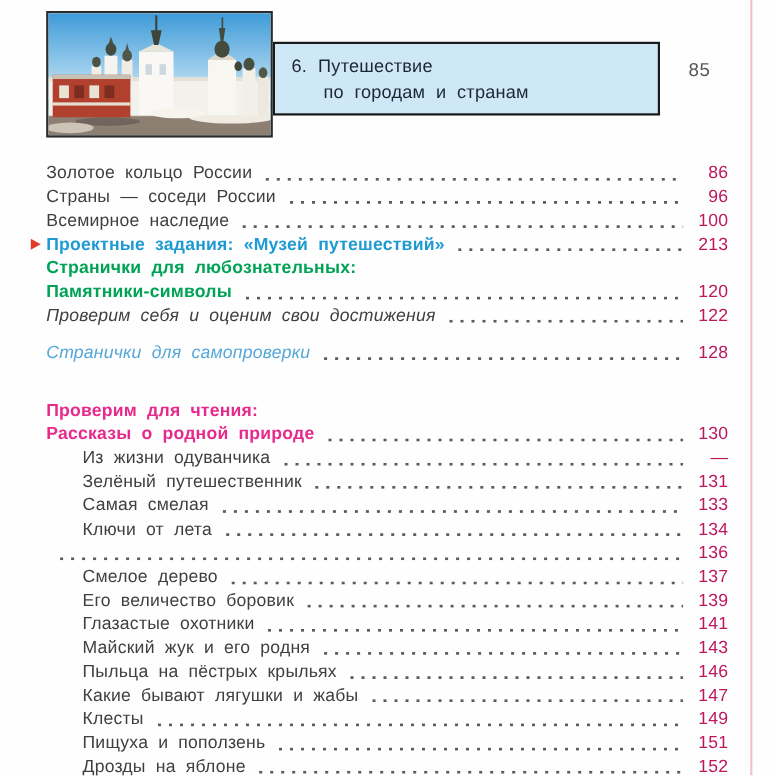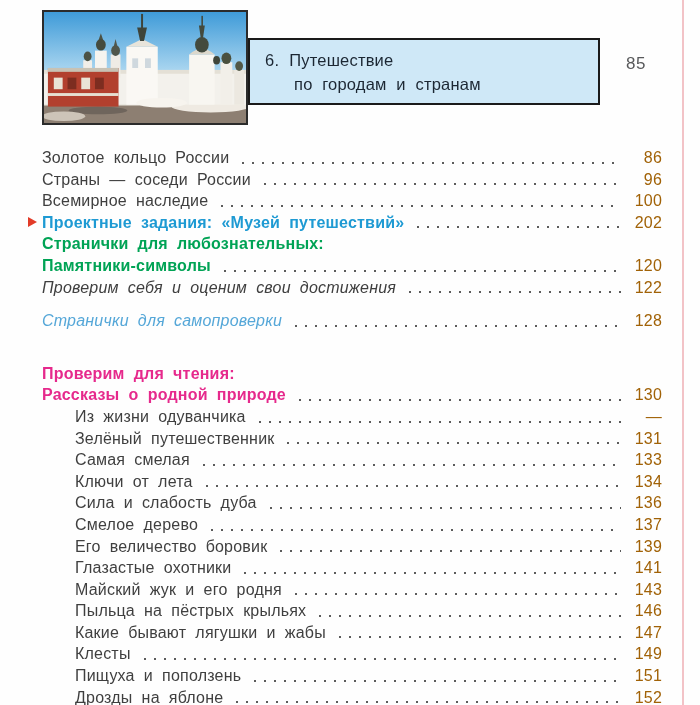--- a/index.html
+++ b/index.html
@@ -57,21 +57,21 @@
   .toc-row.italic     { font-style: italic; }
   .toc-row.cyan-italic{ color: #55a7d8; font-style: italic; }
 
   .leader {
     flex: 1 1 auto; height: 4px; align-self: flex-end;
     margin: 0 7px 4px 9px; min-width: 12px;
     background-image: radial-gradient(circle, #5b5b5b 1.35px, rgba(0,0,0,0) 1.55px);
     background-size: 10px 4px; background-repeat: repeat-x; background-position: left bottom;
   }
   .pg { flex: 0 0 auto; min-width: 34px; text-align: right;
-    color: #a16207; font-weight: normal; font-style: normal; }
+    color: #be185d; font-weight: normal; font-style: normal; }
 
   .marker {
     position: absolute; left: -14px; top: 5.5px; width: 0; height: 0;
     border-left: 9px solid #e23b28;
     border-top: 5.5px solid transparent; border-bottom: 5.5px solid transparent;
   }
 </style>
 </head>
 <body>
 
@@ -160,21 +160,21 @@
       </div>
       <div class="toc-row ">
         <span class="lbl">Всемирное  наследие</span>
         <span class="leader"></span>
         <span class="pg">100</span>
       </div>
       <div class="toc-row blue-bold">
         <span class="marker"></span>
         <span class="lbl">Проектные  задания:  «Музей  путешествий»</span>
         <span class="leader"></span>
-        <span class="pg">202</span>
+        <span class="pg">213</span>
       </div>
       <div class="toc-row green-bold">
         <span class="lbl">Странички  для  любознательных:</span>
       </div>
       <div class="toc-row green-bold">
         <span class="lbl">Памятники-символы</span>
         <span class="leader"></span>
         <span class="pg">120</span>
       </div>
       <div class="toc-row italic">
@@ -209,21 +209,20 @@
         <span class="lbl">Самая  смелая</span>
         <span class="leader"></span>
         <span class="pg">133</span>
       </div>
       <div class="toc-row sub">
         <span class="lbl">Ключи  от  лета</span>
         <span class="leader"></span>
         <span class="pg">134</span>
       </div>
       <div class="toc-row sub">
-        <span class="lbl">Сила  и  слабость  дуба</span>
         <span class="leader"></span>
         <span class="pg">136</span>
       </div>
       <div class="toc-row sub">
         <span class="lbl">Смелое  дерево</span>
         <span class="leader"></span>
         <span class="pg">137</span>
       </div>
       <div class="toc-row sub">
         <span class="lbl">Его  величество  боровик</span>

